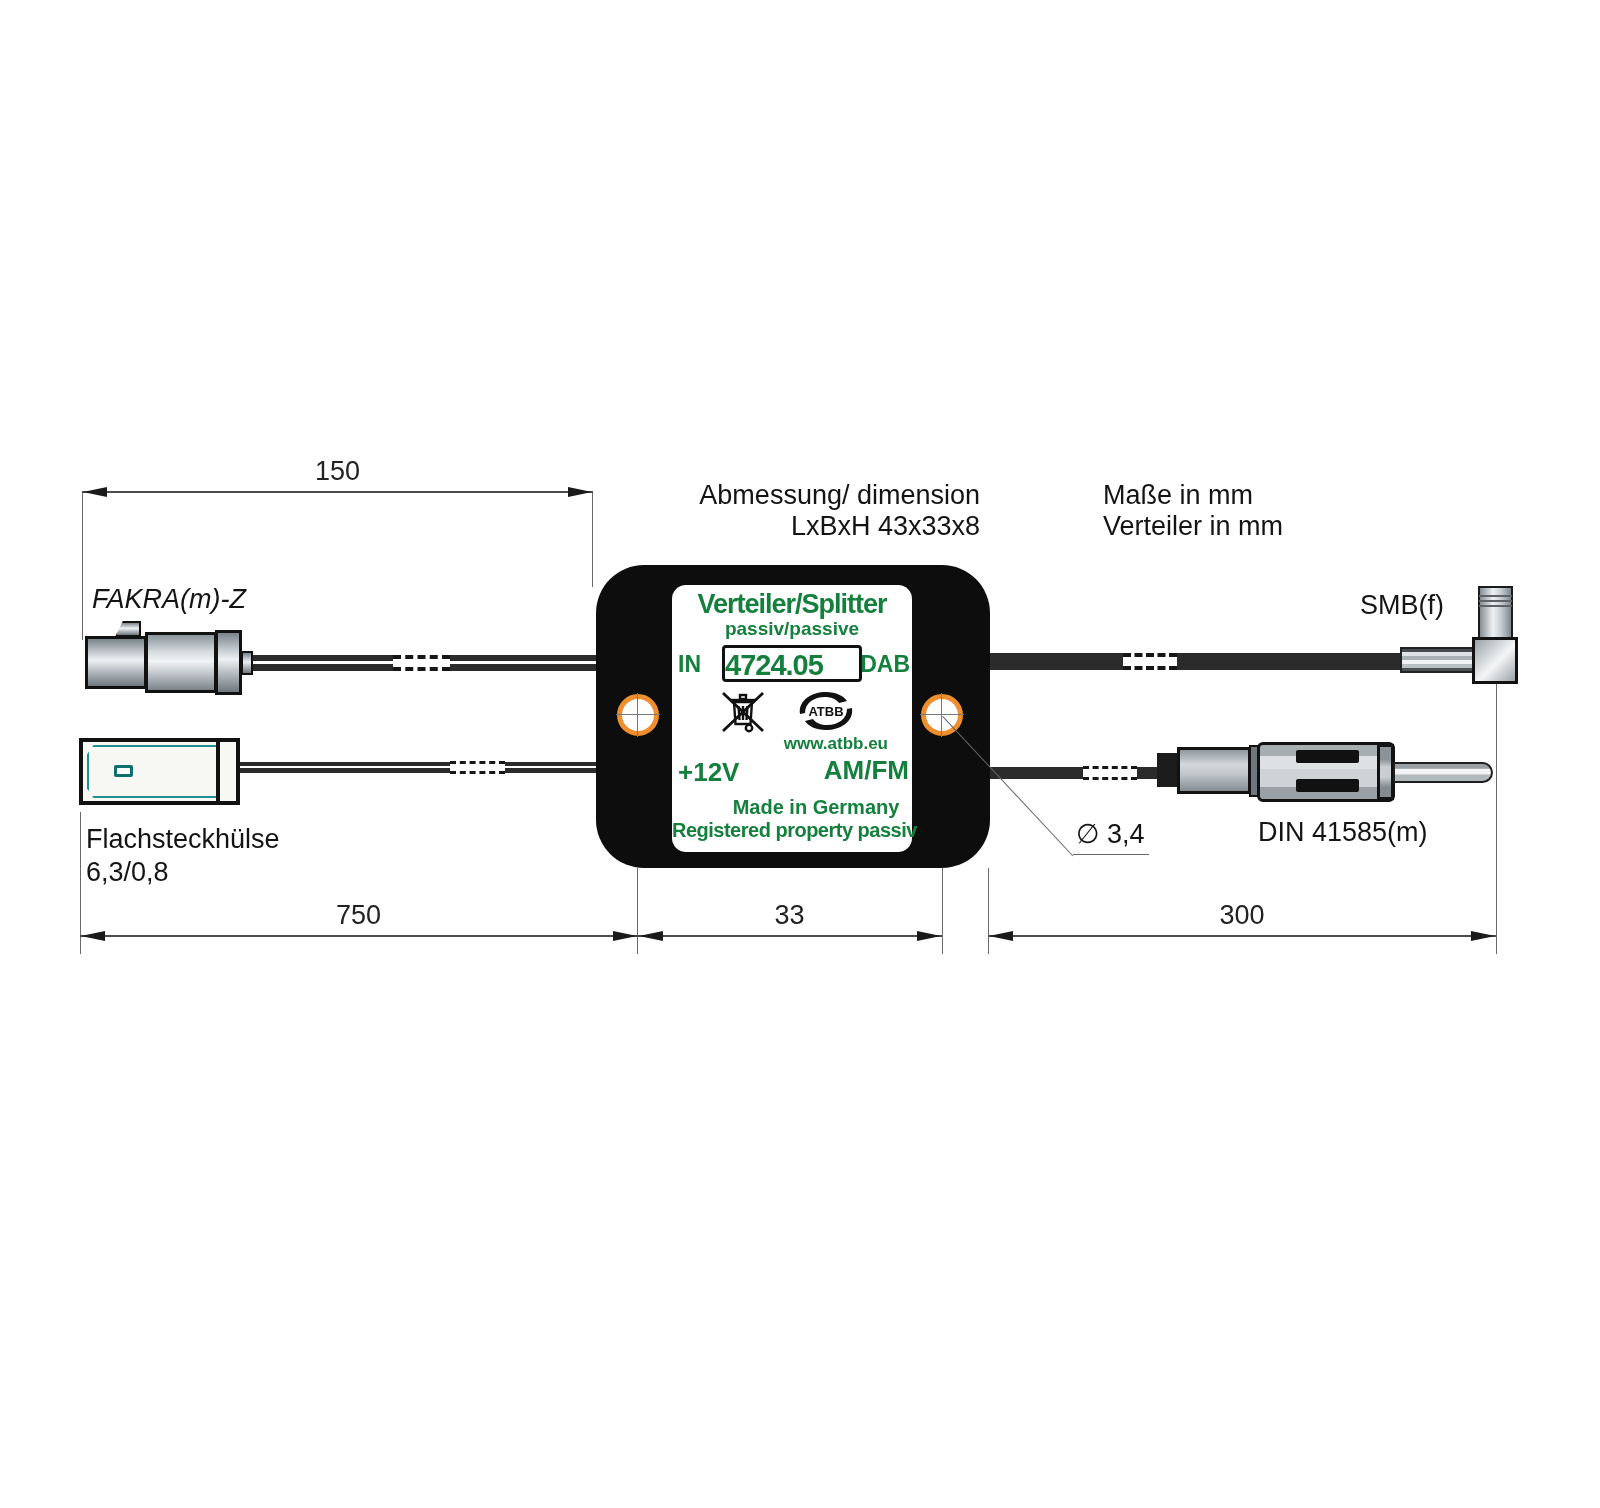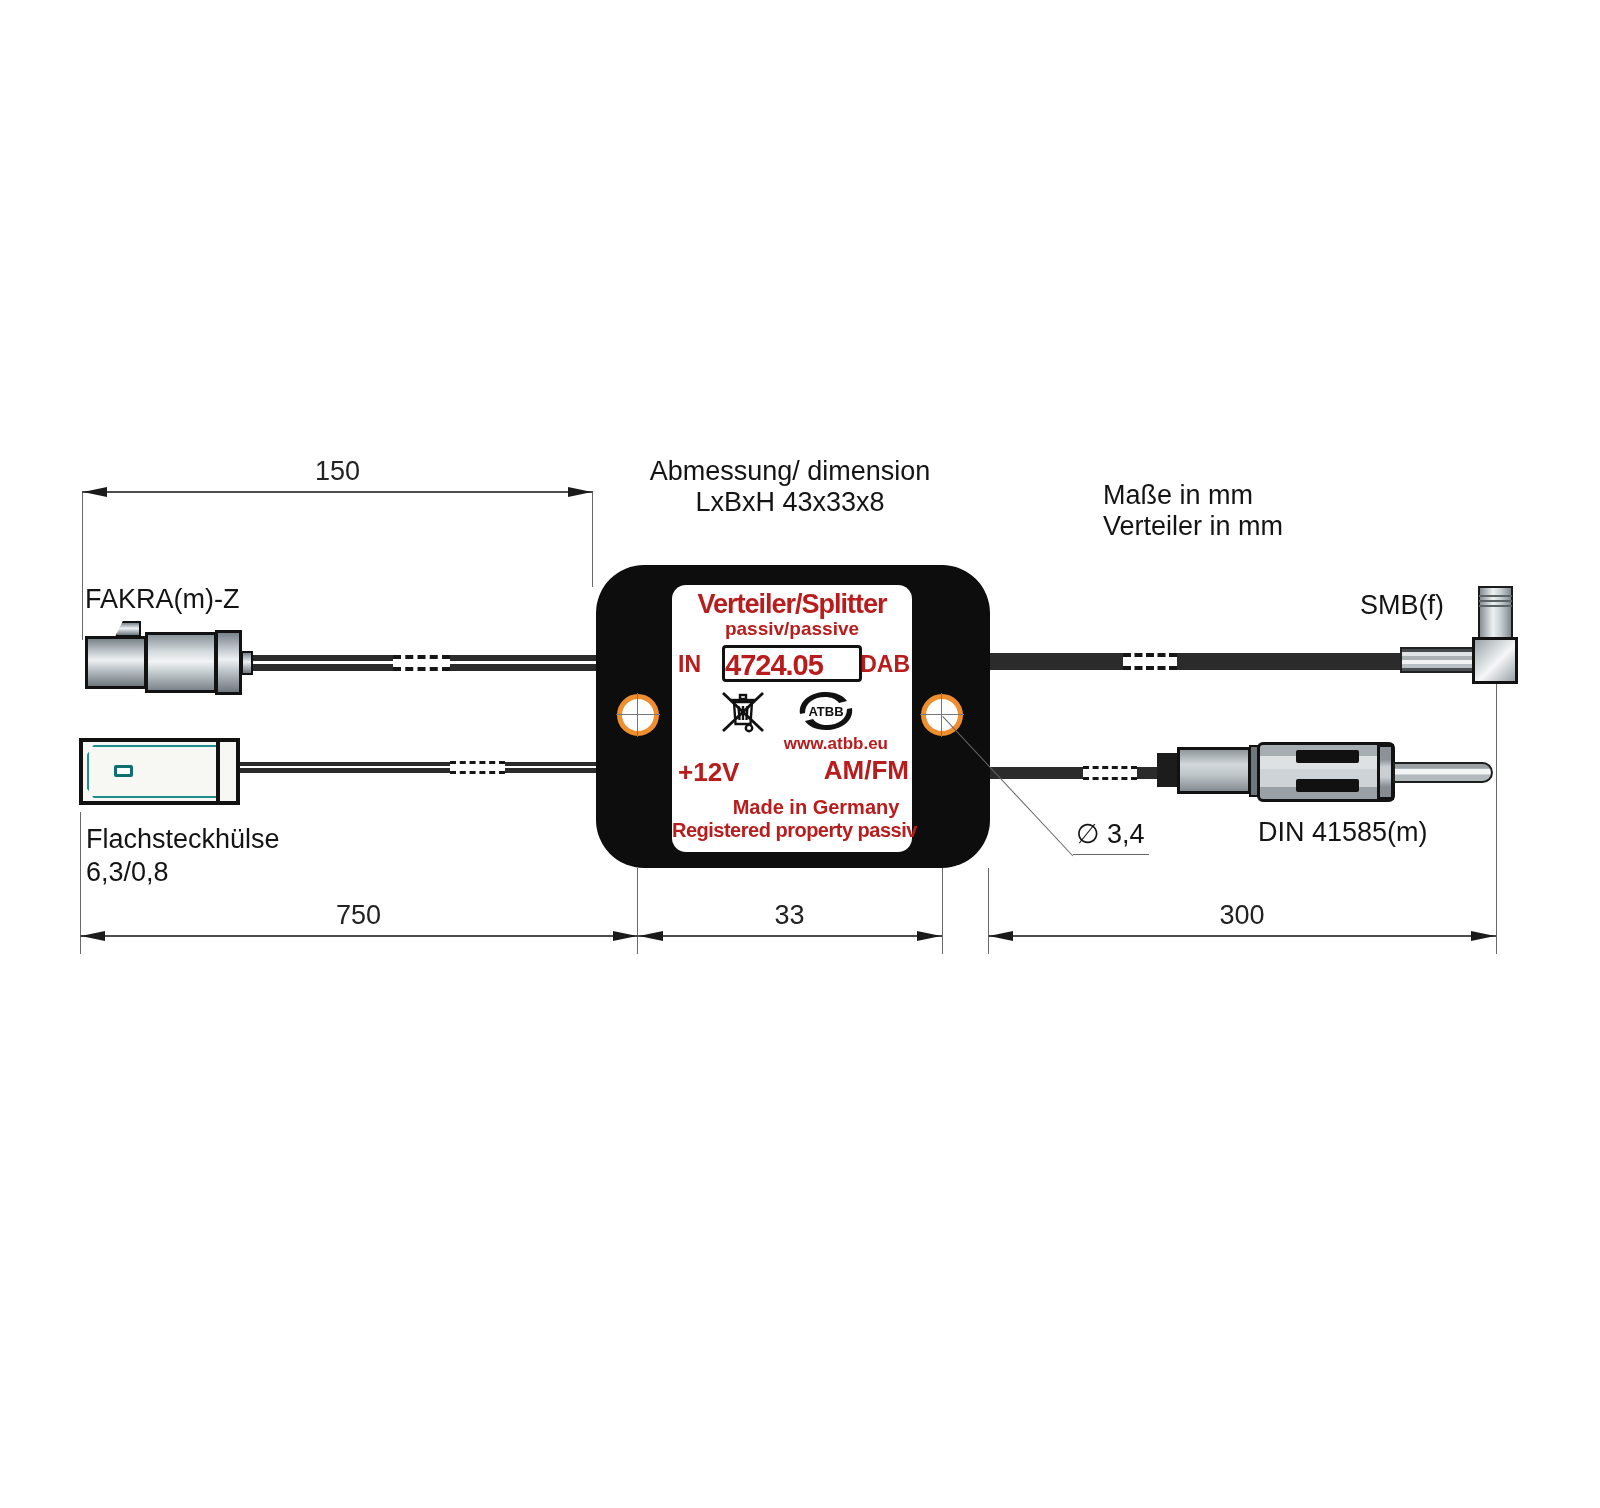--- a/index.html
+++ b/index.html
@@ -24,50 +24,50 @@
   
   .metal{background:linear-gradient(to bottom,#79838a 0%,#c3cacf 28%,#eef1f2 45%,
       #b5bdc2 68%,#6f787e 100%);border:3px solid #121212;box-sizing:border-box;position:absolute;}
   .metal-flat{background:linear-gradient(to bottom,#8f979c 0%,#d2d8db 35%,#bfc6ca 60%,#848c92 100%);
       border:3px solid #121212;box-sizing:border-box;position:absolute;}
   
   #device-box{position:absolute;left:596px;top:565px;width:394px;height:303px;
       background:#0d0d0d;border-radius:48px;}
   #device-label{position:absolute;left:672px;top:585px;width:240px;height:267px;
       background:#ffffff;border-radius:14px;}
-  .lbl{position:absolute;font-weight:bold;color:#b91c1c;white-space:nowrap;}
+  .lbl{position:absolute;font-weight:bold;color:#15803d;white-space:nowrap;}
   .hole{position:absolute;width:42px;height:42px;border-radius:50%;background:#fff;
       box-sizing:border-box;border:5px solid #ef8e2f;}
   .crossline-h{position:absolute;width:44px;height:0;border-top:1.5px solid #777;}
   .crossline-v{position:absolute;height:44px;width:0;border-left:1.5px solid #777;}
 </style>
 </head>
 <body>
 
 <div id="canvas">
 
-  <div class="caltext" style="left:600px;top:456px;width:380px;text-align:center;line-height:31px;">
+  <div class="caltext" style="left:600px;top:480px;width:380px;text-align:right;line-height:31px;">
     <span>Abmessung/ dimension</span><br>
     <span>LxBxH 43x33x8</span>
   </div>
   <div class="caltext" style="left:1103px;top:480px;line-height:31px;">
     <span>Maße in mm</span><br>
     <span>Verteiler in mm</span>
   </div>
 
   <div class="vline" style="left:82px;top:492px;height:148px;"></div>
   <div class="vline" style="left:592px;top:492px;height:95px;"></div>
   <div class="hline" style="left:82px;top:491px;width:511px;"></div>
   <div class="arrow-l" style="left:83px;top:487px;"></div>
   <div class="arrow-r" style="left:568px;top:487px;"></div>
   <div class="dimtext" style="left:82px;top:456px;width:511px;">150</div>
 
   <div class="cable-striped" style="left:250px;top:655px;width:348px;height:16px;"></div>
   <div class="cable-break" style="left:393px;top:655px;width:57px;height:16px;"></div>
-  <div class="caltext" style="left:85px;top:584px;">FAKRA(m)-Z</div>
+  <div class="caltext" style="left:92px;top:584px;font-style:italic;">FAKRA(m)-Z</div>
   <div class="metal" style="left:115px;top:621px;width:26px;height:16px;clip-path:polygon(0 100%,30% 0,100% 0,100% 100%);border-width:2px;"></div>
   <div class="metal" style="left:85px;top:636px;width:62px;height:53px;"></div>
   <div class="metal" style="left:145px;top:632px;width:72px;height:61px;background:linear-gradient(to bottom,#8a949a 0%,#d4dadd 30%,#f2f4f5 48%,#c0c7cb 70%,#7b848a 100%);"></div>
   <div class="metal" style="left:215px;top:630px;width:27px;height:65px;"></div>
   <div class="metal" style="left:241px;top:651px;width:12px;height:24px;border-width:2px;"></div>
 
   <div class="cable-striped" style="left:238px;top:762px;width:360px;height:11px;"></div>
   <div class="cable-break" style="left:450px;top:761px;width:55px;height:13px;border-top-width:3px;border-bottom-width:3px;"></div>
   <div class="abs" style="left:79px;top:738px;width:161px;height:67px;background:#f7f7f4;border:4px solid #111;box-sizing:border-box;"></div>
   <div class="abs" style="left:87px;top:745px;width:132px;height:53px;box-sizing:border-box;border:2px solid #1f8e8e;clip-path:polygon(0 18%,5% 0,100% 0,100% 100%,5% 100%,0 82%);"></div>

